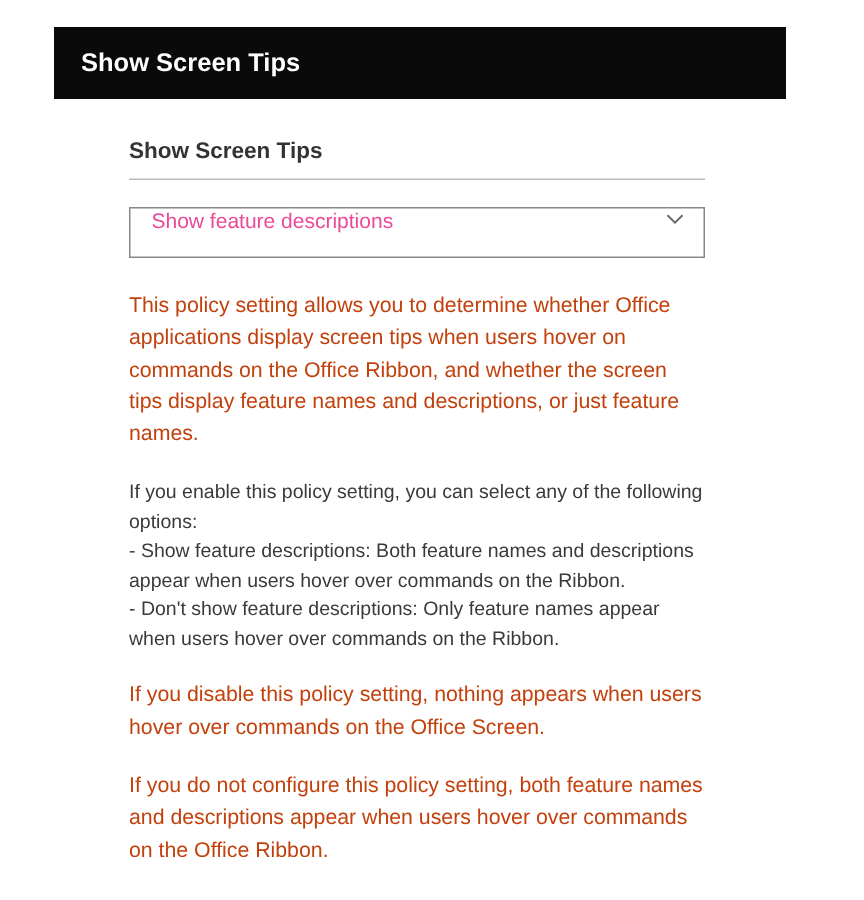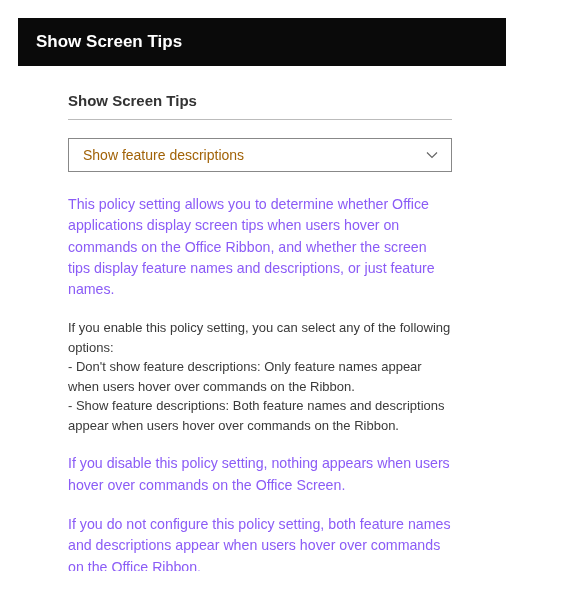--- a/index.html
+++ b/index.html
@@ -8,20 +8,21 @@
     background: #fff;
     width: 576px;
     height: 600px;
     overflow: hidden;
     color: #333;
   }
   .frame {
     width: 524px;
     height: 600px;
     padding: 18px 18px 0 18px;
+    margin-left: 18px;
   }
   .header-bar {
     background: #0a0a0a;
     color: #fff;
     padding: 14px 18px;
     font-size: 17px;
     font-weight: 600;
   }
   .scroll-area {
     height: 505px;
@@ -39,36 +40,36 @@
     border-bottom: 1px solid #bbb;
     margin-bottom: 18px;
   }
   .select-row {
     margin-bottom: 22px;
   }
   .dropdown {
     border: 1px solid #888;
     height: 34px;
     display: flex;
-    align-items: center;
+    align-items: flex-start;
     justify-content: space-between;
     padding: 0 12px 0 14px;
     font-size: 14px;
-    color: #a16207;
+    color: #ec4899;
     cursor: pointer;
     background: #fff;
   }
   .chevron {
     display: inline-block;
   }
   .chevron svg { display: block; }
   .para {
     font-size: 14.2px;
     line-height: 1.5;
-    color: #8b5cf6;
+    color: #c2410c;
     margin-bottom: 18px;
     text-align: left;
   }
   .opt-line {
     font-size: 13px;
     line-height: 1.5;
     color: #3a3a3a;
   }
   .block { margin-bottom: 18px; }
   
@@ -103,22 +104,22 @@
               <polyline points="2,4.5 7,9.5 12,4.5" fill="none" stroke="#666" stroke-width="1.2"></polyline>
             </svg>
           </span>
         </div>
       </div>
 
       <p class="para"> This policy setting allows you to determine whether Office applications display screen tips when users hover on commands on the Office Ribbon, and whether the screen tips display feature names and descriptions, or just feature names.</p>
 
       <div class="block">
         <div class="opt-line">If you enable this policy setting, you can select any of the following options:</div>
+        <div class="opt-line">- Show feature descriptions: Both feature names and descriptions appear when users hover over commands on the Ribbon.</div>
         <div class="opt-line">- Don't show feature descriptions: Only feature names appear when users hover over commands on the Ribbon.</div>
-        <div class="opt-line">- Show feature descriptions: Both feature names and descriptions appear when users hover over commands on the Ribbon.</div>
       </div>
 
       <p class="para">If you disable this policy setting, nothing appears when users hover over commands on the Office Screen.</p>
 
       <p class="para">If you do not configure this policy setting, both feature names and descriptions appear when users hover over commands on the Office Ribbon.</p>
 
     </div>
   </div>
 
 </div>

